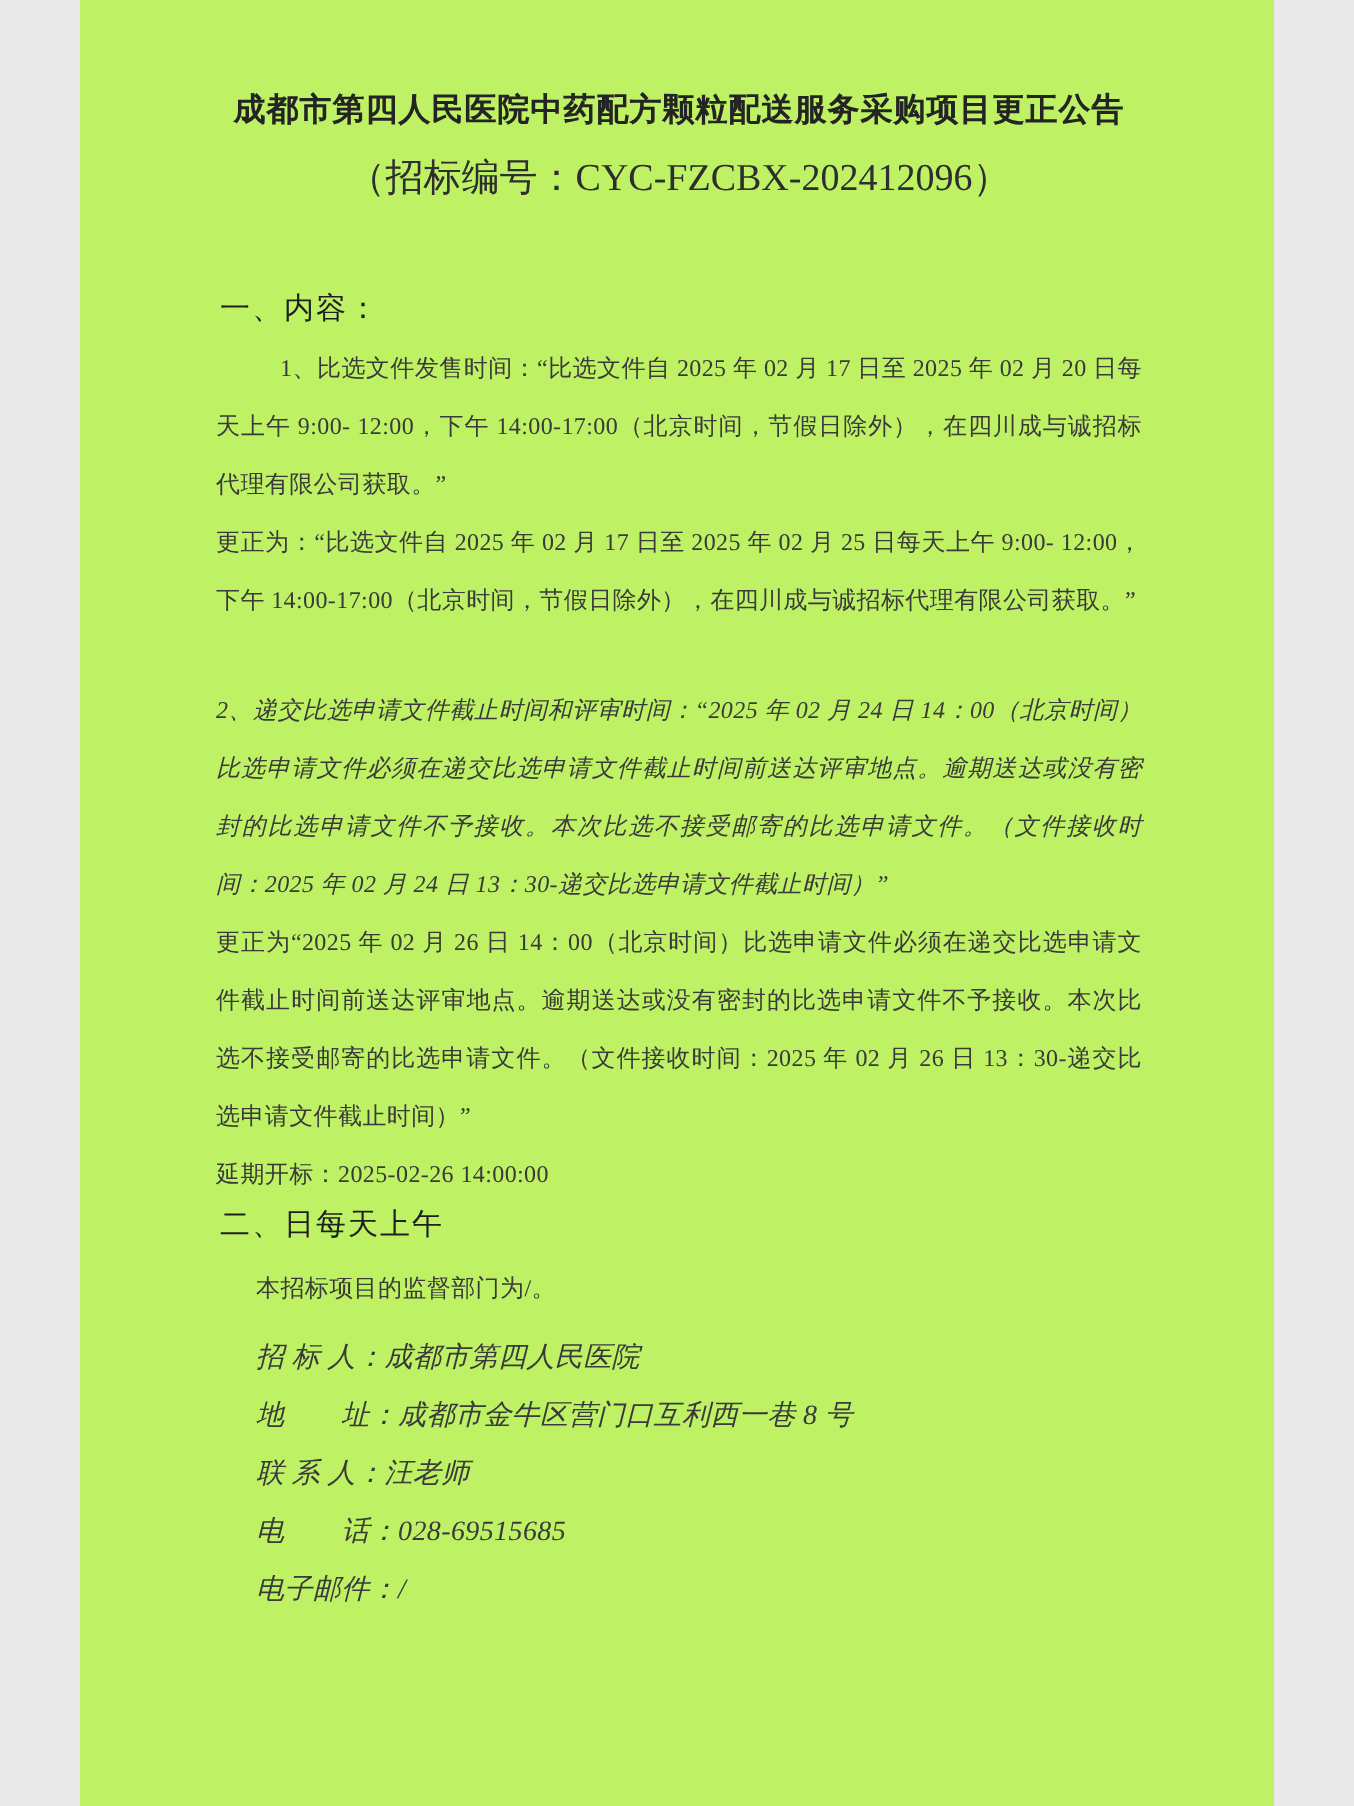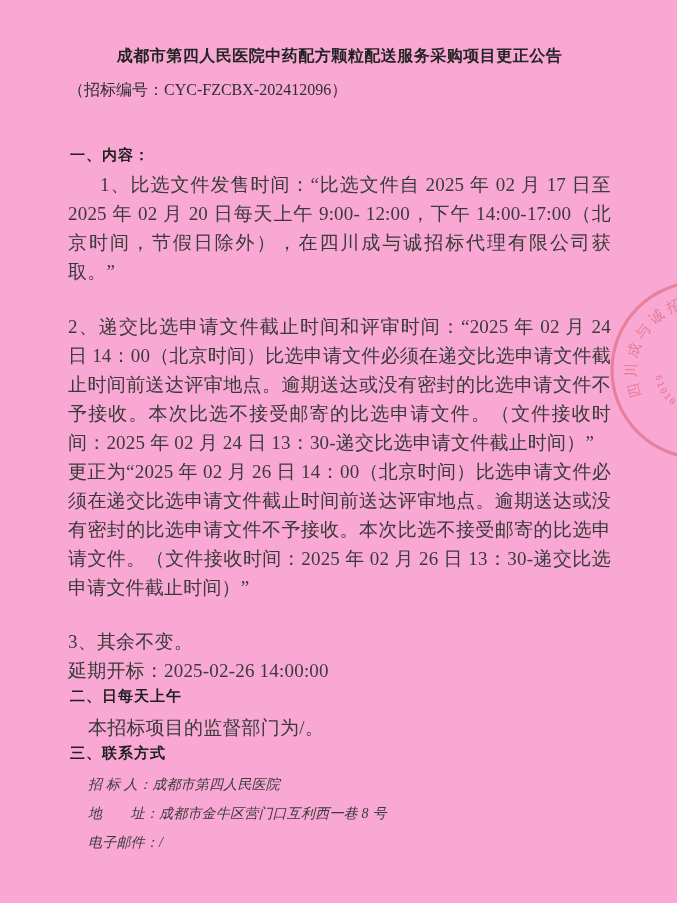--- a/index.html
+++ b/index.html
@@ -1,55 +1,56 @@
 <!DOCTYPE html>
 <html><head>
 <meta charset="utf-8">
 <style>
   html,body{margin:0;padding:0;background:#e9e9e9;}
   .page{
     position:relative;
-    width:677px;height:903px;
+    width:597px;height:903px;
     margin:0 auto;
-    background:#f9a8d4;
+    background:#bef264;
     overflow:hidden;
     font-family:"Liberation Serif","DejaVu Serif",serif;
     color:#3d3d3d;
     box-sizing:border-box;
     padding:0 66px 0 68px;
   }
   .doc-title{
     margin:46px 0 0;
     text-align:center;
     font-size:16px;line-height:20px;
     font-weight:bold;color:#242424;
     letter-spacing:0.5px;
   }
   .doc-subtitle{
     margin:14px 0 0;
-    font-size:16px;line-height:20px;
+    text-align:center;
+    font-size:19px;line-height:20px;
     color:#2e2e2e;
   }
   .sec-heading{
     margin:0;margin-left:2px;
     font-family:"Liberation Sans","DejaVu Sans",sans-serif;
-    font-weight:bold;color:#1f1f1f;
+    font-weight:normal;color:#1f1f1f;
     font-size:15px;line-height:22px;
     letter-spacing:1px;
   }
   .h1{margin-top:44px;}
   .para{
     margin:0;
-    font-size:19px;line-height:29px;
+    font-size:12px;line-height:29px;
     text-align:justify;
     letter-spacing:0.2px;
     color:#3a3a3a;
   }
   .item1{margin-top:4px;text-indent:32px;}
-  .item2{margin-top:26px;}
+  .item2{margin-top:26px;font-style:italic;}
   .item3{margin-top:25px;}
   .sup-body{margin-top:6px;margin-left:20px;}
   .contact-block{margin-top:6px;}
   .contact-row{
     margin-left:20px;
     font-size:14px;line-height:29px;
     color:#3a3a3a;letter-spacing:0.2px;font-style:italic;
   }
   .contact-label{white-space:pre;}
   .seal{
@@ -63,35 +64,36 @@
 <body>
 
 <div class="page">
 
   <p class="doc-title">成都市第四人民医院中药配方颗粒配送服务采购项目更正公告</p>
   <p class="doc-subtitle">（招标编号：CYC-FZCBX-202412096）</p>
 
   <p class="sec-heading h1">一、内容：</p>
 
   <p class="para item1">1、比选文件发售时间：“比选文件自 2025 年 02 月 17 日至 2025 年 02 月 20 日每天上午 9:00- 12:00，下午 14:00-17:00（北京时间，节假日除外），在四川成与诚招标代理有限公司获取。”</p>
+  <p class="para">更正为：“比选文件自 2025 年 02 月 17 日至 2025 年 02 月 25 日每天上午 9:00- 12:00，下午 14:00-17:00（北京时间，节假日除外），在四川成与诚招标代理有限公司获取。”</p>
 
   <p class="para item2">2、递交比选申请文件截止时间和评审时间：“2025 年 02 月 24 日 14：00（北京时间）比选申请文件必须在递交比选申请文件截止时间前送达评审地点。逾期送达或没有密封的比选申请文件不予接收。本次比选不接受邮寄的比选申请文件。（文件接收时间：2025 年 02 月 24 日 13：30-递交比选申请文件截止时间）”</p>
   <p class="para">更正为“2025 年 02 月 26 日 14：00（北京时间）比选申请文件必须在递交比选申请文件截止时间前送达评审地点。逾期送达或没有密封的比选申请文件不予接收。本次比选不接受邮寄的比选申请文件。（文件接收时间：2025 年 02 月 26 日 13：30-递交比选申请文件截止时间）”</p>
 
-  <p class="para item3">3、其余不变。</p>
   <p class="para">延期开标：2025-02-26 14:00:00</p>
 
   <p class="sec-heading">二、日每天上午</p>
   <p class="para sup-body">本招标项目的监督部门为/。</p>
 
-  <p class="sec-heading">三、联系方式</p>
 
   <div class="contact-block">
     <div class="contact-row"><span class="contact-label">招 标 人：</span><span>成都市第四人民医院</span></div>
     <div class="contact-row"><span class="contact-label">地　　址：</span><span>成都市金牛区营门口互利西一巷 8 号</span></div>
+    <div class="contact-row"><span class="contact-label">联 系 人：</span><span>汪老师</span></div>
+    <div class="contact-row"><span class="contact-label">电　　话：</span><span>028-69515685</span></div>
     <div class="contact-row"><span class="contact-label">电子邮件：</span><span>/</span></div>
   </div>
 
   <svg class="seal" viewBox="0 0 200 210" xmlns="http://www.w3.org/2000/svg">
     <defs>
       <path id="ringPath" d="M 46 102 a 64 64 0 1 1 128 0 a 64 64 0 1 1 -128 0" fill="none"></path>
       <path id="codePath" d="M 65 102 a 45 45 0 1 0 90 0 a 45 45 0 1 0 -90 0" fill="none"></path>
     </defs>
     <circle cx="110" cy="102" r="88" fill="none" stroke="rgba(221,94,106,0.55)" stroke-width="3.2"></circle>
     <g transform="rotate(-24 110 102)" opacity="0.62">

